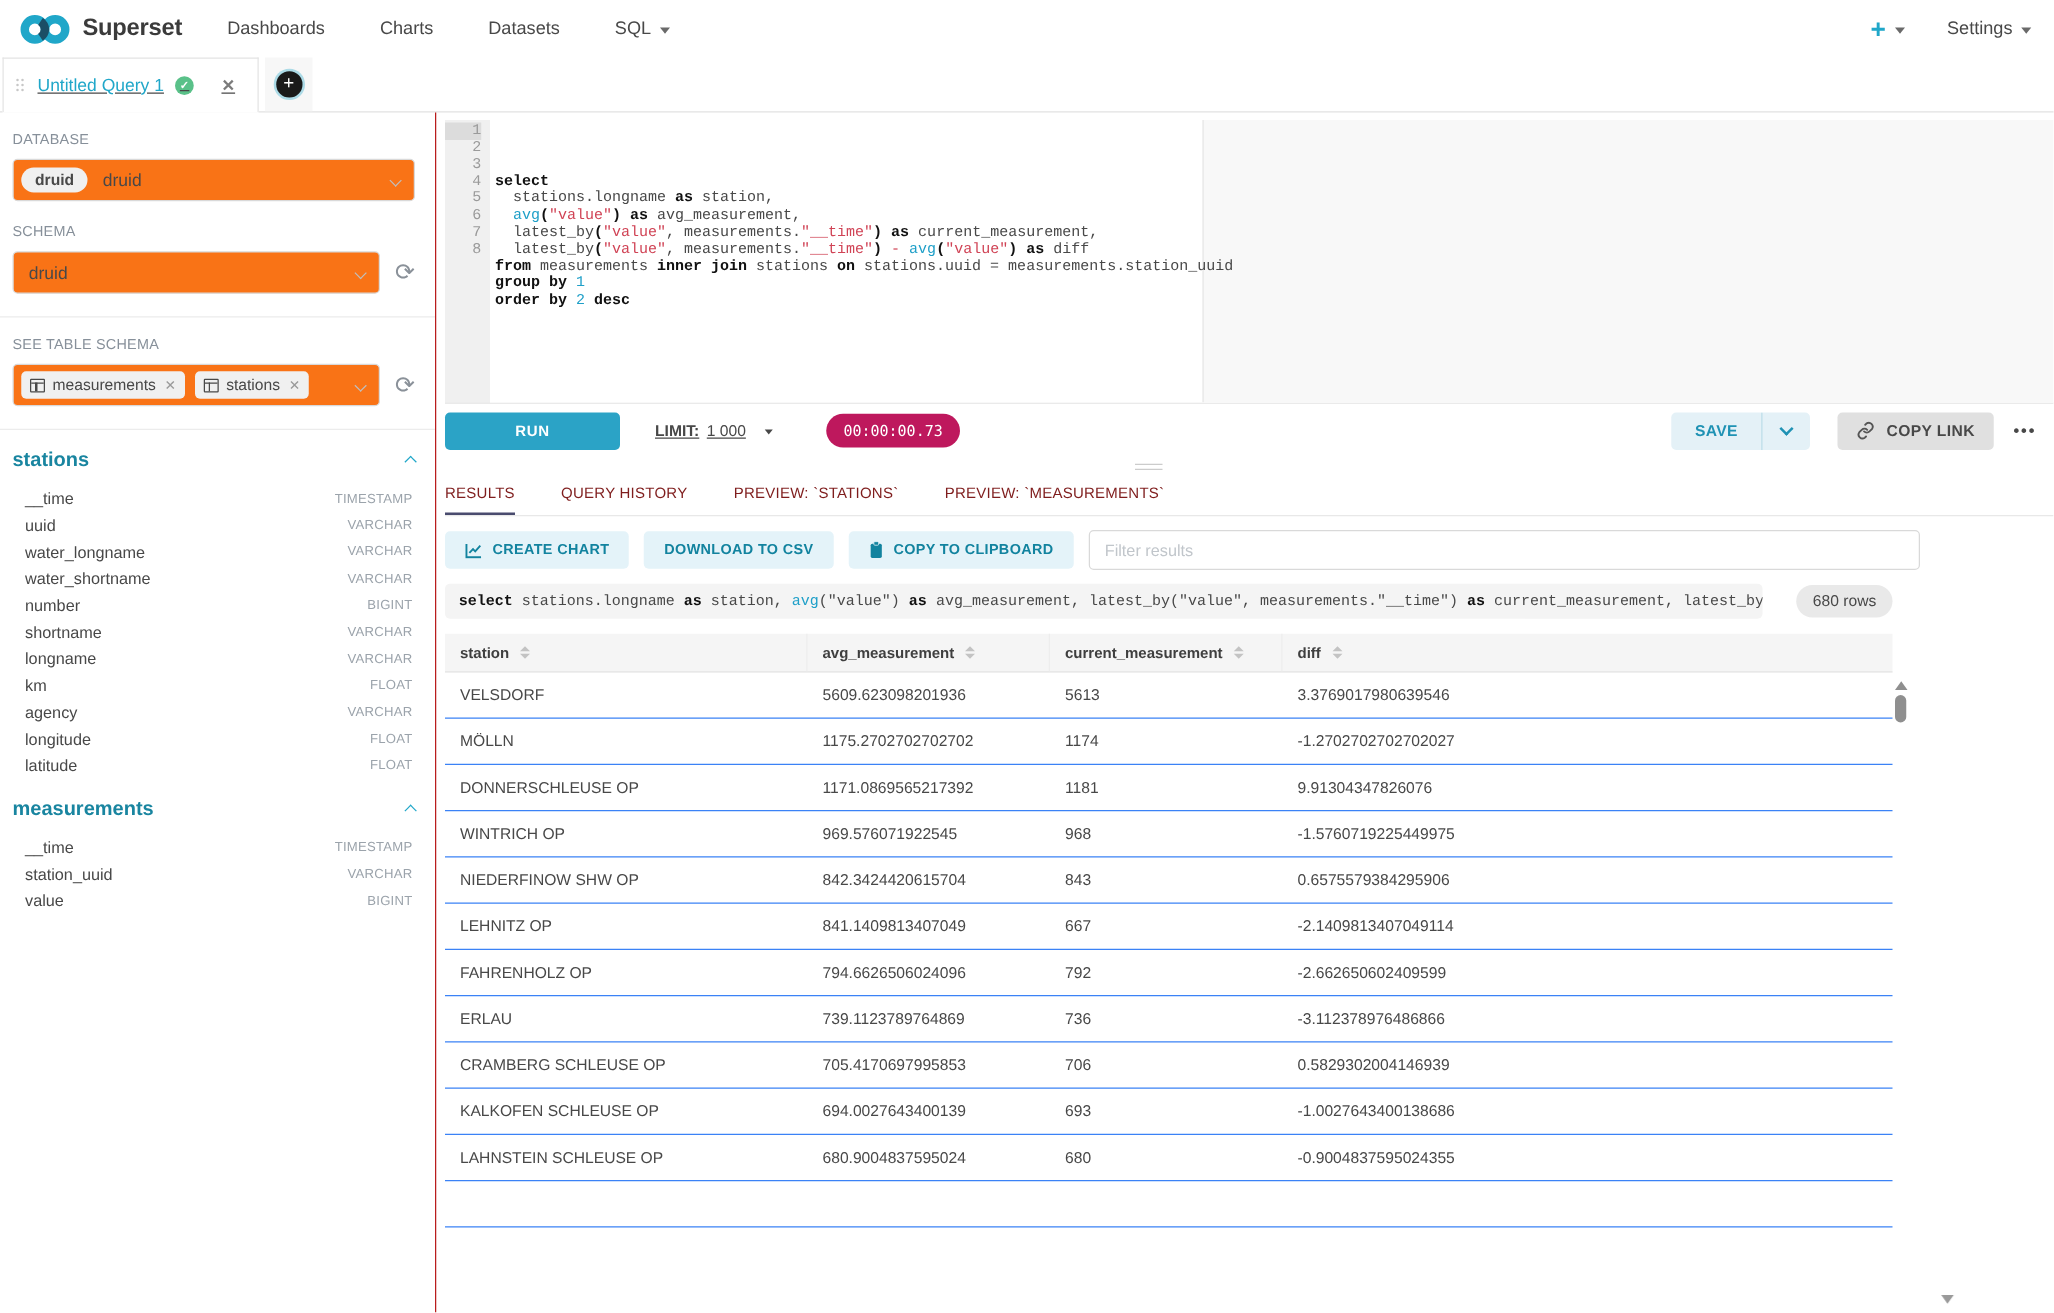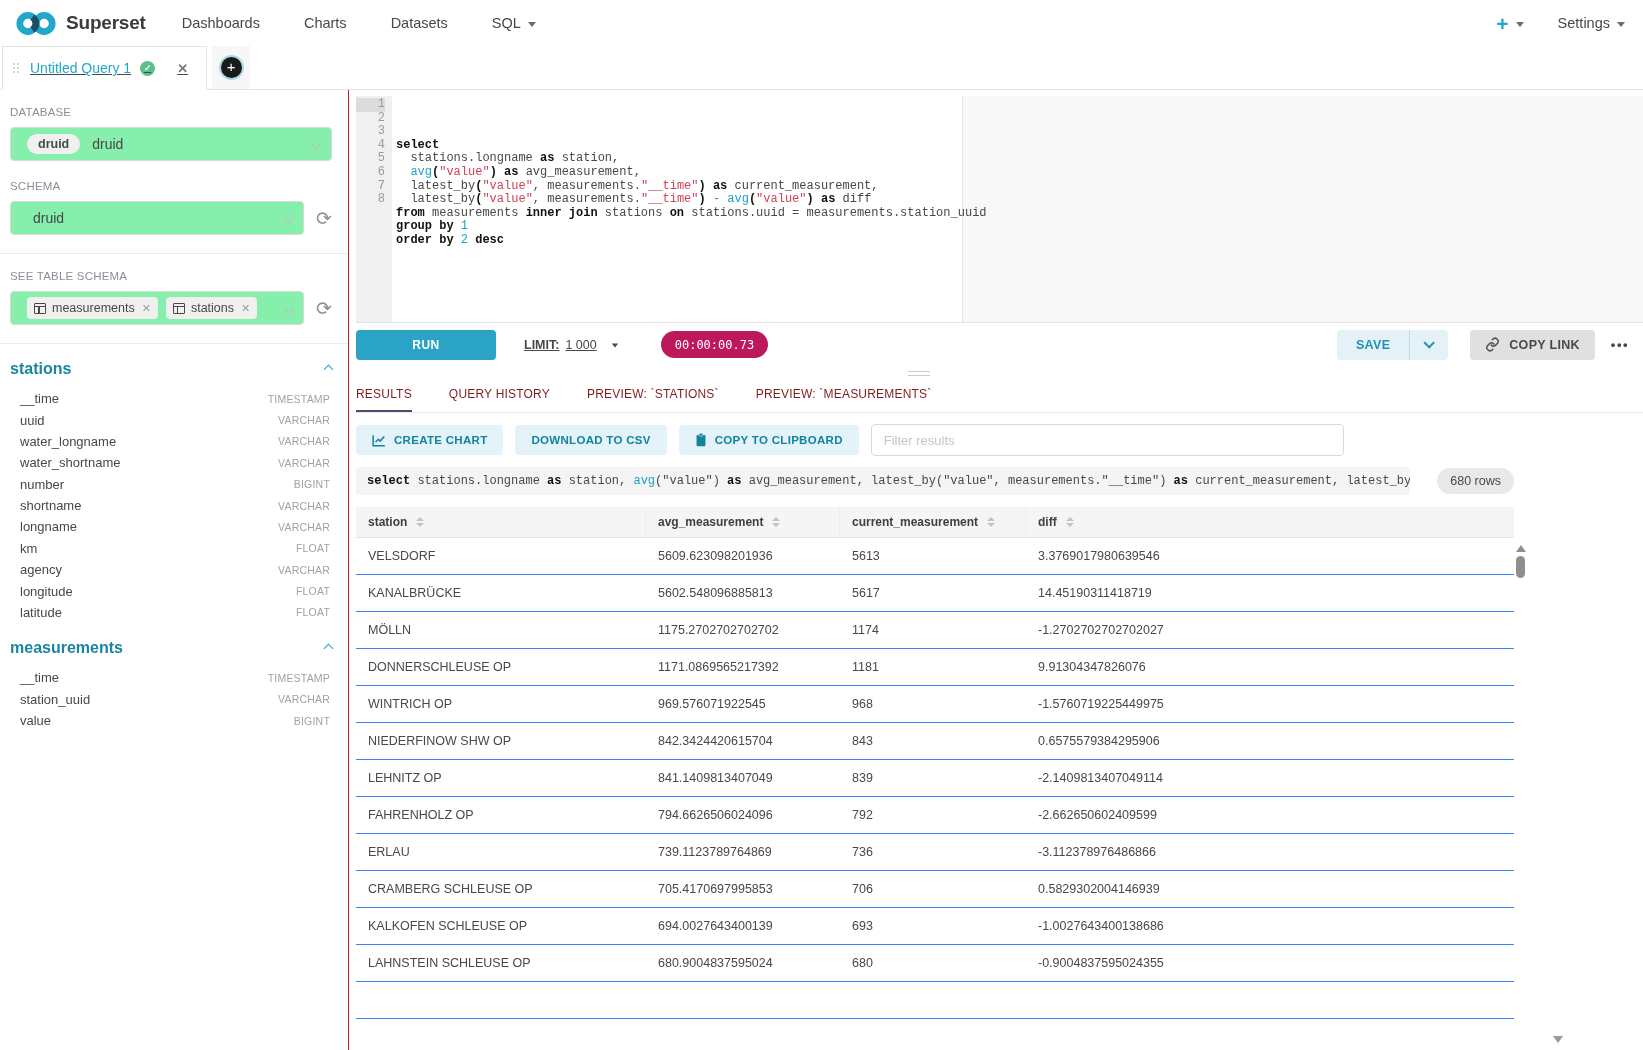--- a/index.html
+++ b/index.html
@@ -36,21 +36,21 @@
     line-height:20px; text-align:center; box-shadow:0 0 0 2px rgba(32,167,201,.35); }
 
   
   .main { display:flex; height:960px; }
   .sidebar { width:349px; border-right:1px solid #b91c1c; padding:16px 16px 0 10px; overflow:hidden; flex:none; }
   .content { flex:1; display:flex; flex-direction:column; padding-left:7px; overflow:hidden; }
 
   
   .sb-label { font-size:11.5px; color:#87909a; margin-bottom:9px; letter-spacing:.2px; }
   .select { height:34px; border:1px solid #d9d9d9; border-radius:4px; display:flex; align-items:center;
-    padding:0 28px 0 16px; position:relative; background:#86efac; cursor:pointer; }
+    padding:0 28px 0 6px; position:relative; background:#f97316; cursor:pointer; }
   .select .chev { position:absolute; right:11px; top:13px; }
   .chev { display:inline-block; padding:3px; border:solid #bfbfbf; border-width:0 1.5px 1.5px 0; transform:rotate(45deg); }
   .chev.up { border-color:#20a7c9; transform:rotate(-135deg); }
   .dbchip { background:#f0f0f0; border-radius:12px; padding:3px 11px; font-size:12.5px; font-weight:bold; color:#484848; }
   .dbvalue { font-size:14px; margin-left:12px; }
   .selrow { display:flex; align-items:center; margin-bottom:2px; }
   .selrow .select { flex:1; }
   .refresh { font-size:19px; color:#8a9199; margin-left:12px; cursor:pointer; line-height:1; }
   .sb-divider { border:none; border-top:1px solid #ececec; margin:18px -16px 16px -10px; }
   .tchip { background:#f0f0f0; border-radius:4px; padding:4px 7px; font-size:12.5px; display:flex; align-items:center; margin-right:8px; }
@@ -106,21 +106,21 @@
   .splitter { height:16px; position:relative; cursor:row-resize; }
   .grip { position:absolute; left:552px; top:5px; width:22px; }
   .grip i { display:block; height:1px; background:#cccccc; margin-bottom:3px; }
 
   
   .south { flex:1; display:flex; flex-direction:column; overflow:hidden; }
   .stabs { height:31px; border-bottom:1px solid #e8e8e8; display:flex; align-items:flex-end; }
   .stab { font-size:12px; font-weight:normal; color:#7f1d1d; margin-right:37px; padding-bottom:9px;
     border-bottom:2px solid transparent; cursor:pointer; letter-spacing:.2px; }
   .stab.active { border-bottom-color:#494b6e; }
-  .actions { display:flex; align-items:center; margin-top:11px; width:988px; }
+  .actions { display:flex; align-items:center; margin-top:11px; width:1180px; }
   .actbtn { height:30px; background:#e4f3f9; border:none; border-radius:4px; color:#12839f;
     font-weight:bold; font-size:11.5px; letter-spacing:.3px; padding:0 16px; margin-right:12px;
     display:flex; align-items:center; cursor:pointer; }
   .actbtn svg { margin-right:8px; }
   .filter { flex:1; height:32px; border:1px solid #d9d9d9; border-radius:4px; padding:0 12px;
     font-size:13px; color:#484848; font-family:"Liberation Sans", sans-serif; }
   .filter::placeholder { color:#c1c6cb; }
   .previewrow { display:flex; align-items:center; margin-top:11px; width:1158px; }
   .qprev { flex:1; height:28px; background:#f4f4f4; border-radius:4px; padding:0 11px;
     font-family:"Liberation Mono", monospace; font-size:12px; line-height:28px; white-space:nowrap; overflow:hidden; }
@@ -429,26 +429,20 @@
             </div>
           </div>
         <div id="tbody">
             <div class="trow">
               <div class="td c0">VELSDORF</div>
               <div class="td c1">5609.623098201936</div>
               <div class="td c2">5613</div>
               <div class="td c3">3.3769017980639546</div>
             </div>
             <div class="trow">
-              <div class="td c0">KANALBRÜCKE</div>
-              <div class="td c1">5602.548096885813</div>
-              <div class="td c2">5617</div>
-              <div class="td c3">14.45190311418719</div>
-            </div>
-            <div class="trow">
               <div class="td c0">MÖLLN</div>
               <div class="td c1">1175.2702702702702</div>
               <div class="td c2">1174</div>
               <div class="td c3">-1.2702702702702027</div>
             </div>
             <div class="trow">
               <div class="td c0">DONNERSCHLEUSE OP</div>
               <div class="td c1">1171.0869565217392</div>
               <div class="td c2">1181</div>
               <div class="td c3">9.91304347826076</div>
@@ -461,21 +455,21 @@
             </div>
             <div class="trow">
               <div class="td c0">NIEDERFINOW SHW OP</div>
               <div class="td c1">842.3424420615704</div>
               <div class="td c2">843</div>
               <div class="td c3">0.6575579384295906</div>
             </div>
             <div class="trow">
               <div class="td c0">LEHNITZ OP</div>
               <div class="td c1">841.1409813407049</div>
-              <div class="td c2">839</div>
+              <div class="td c2">667</div>
               <div class="td c3">-2.1409813407049114</div>
             </div>
             <div class="trow">
               <div class="td c0">FAHRENHOLZ OP</div>
               <div class="td c1">794.6626506024096</div>
               <div class="td c2">792</div>
               <div class="td c3">-2.662650602409599</div>
             </div>
             <div class="trow">
               <div class="td c0">ERLAU</div>

